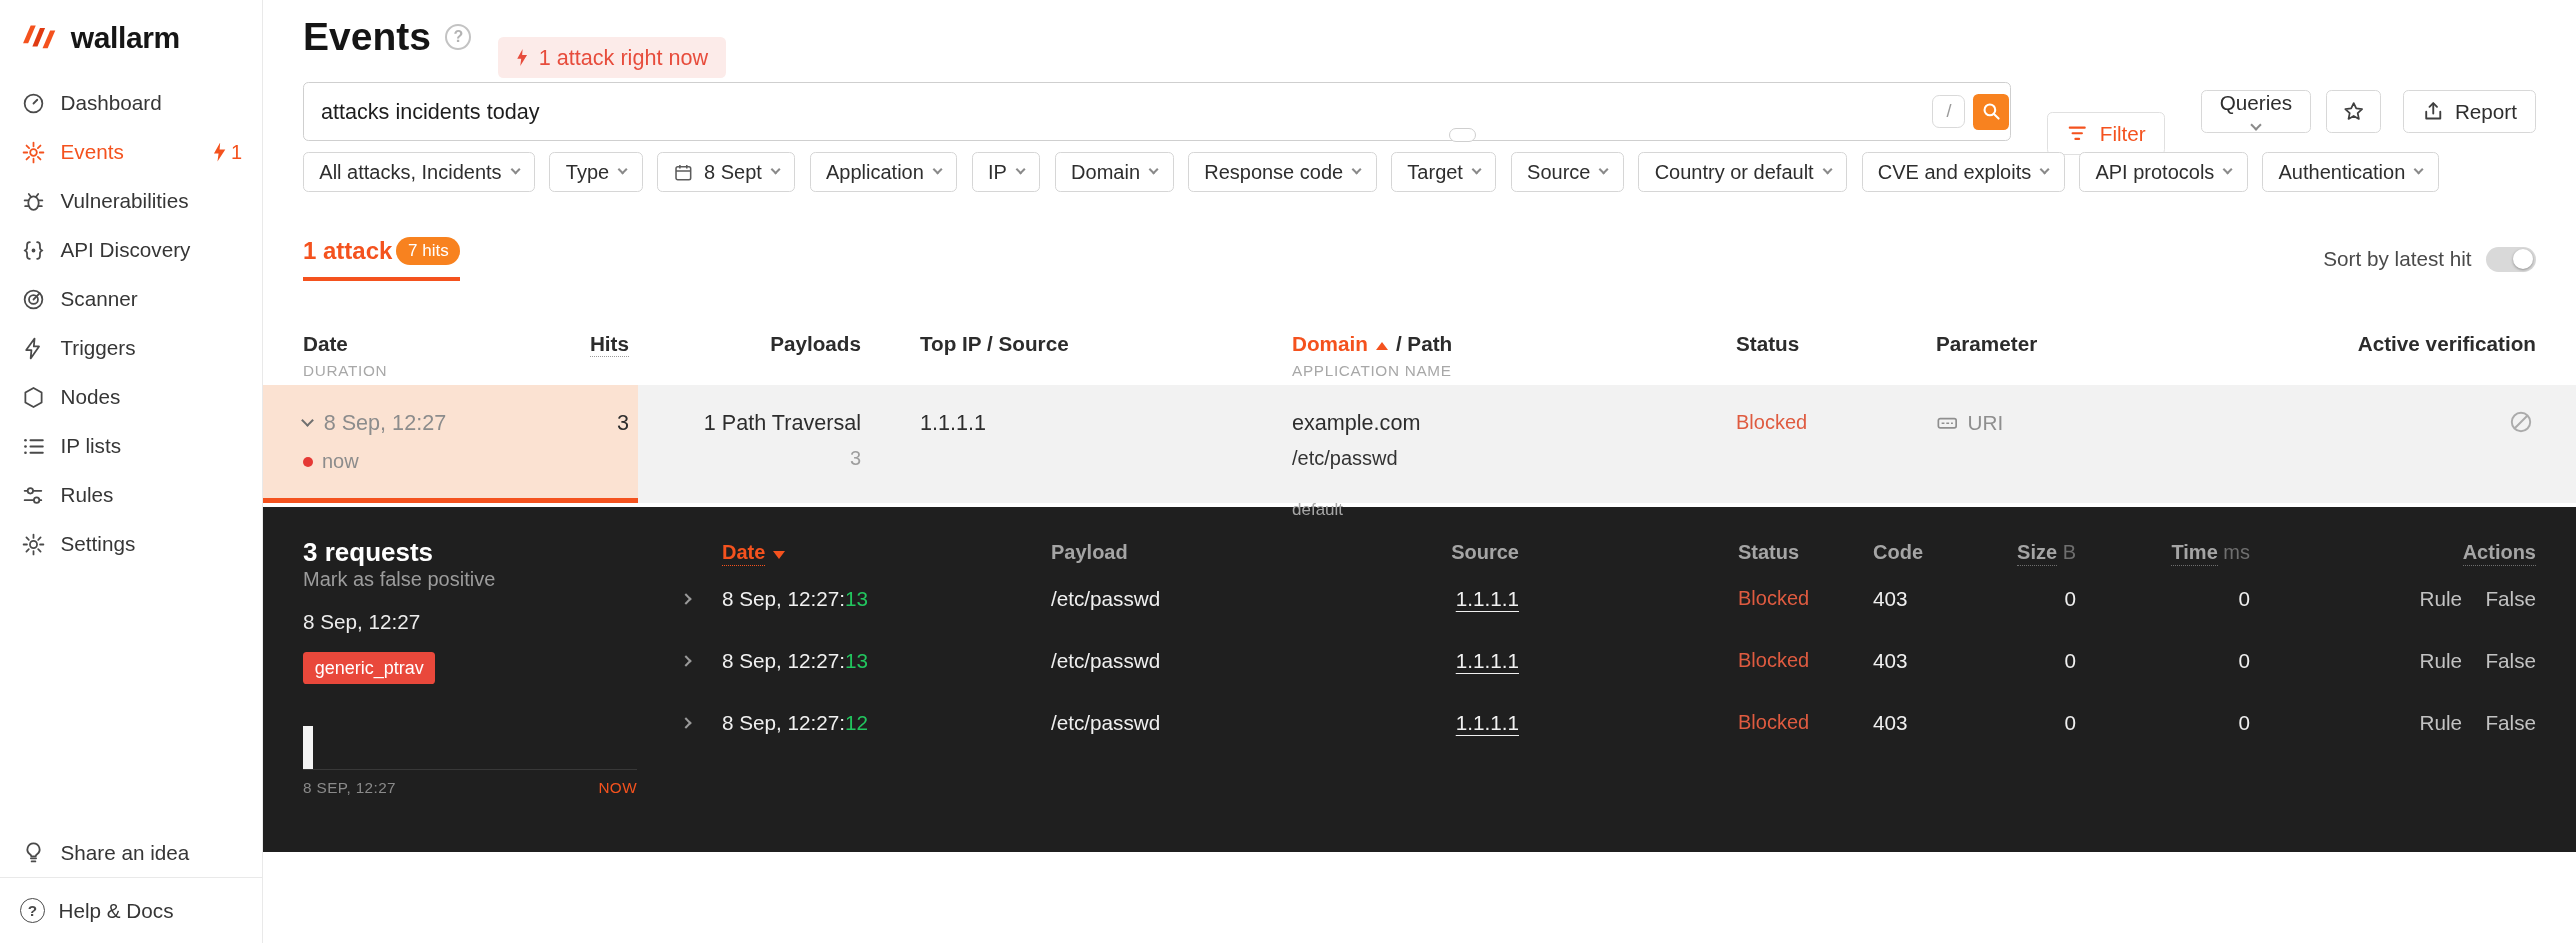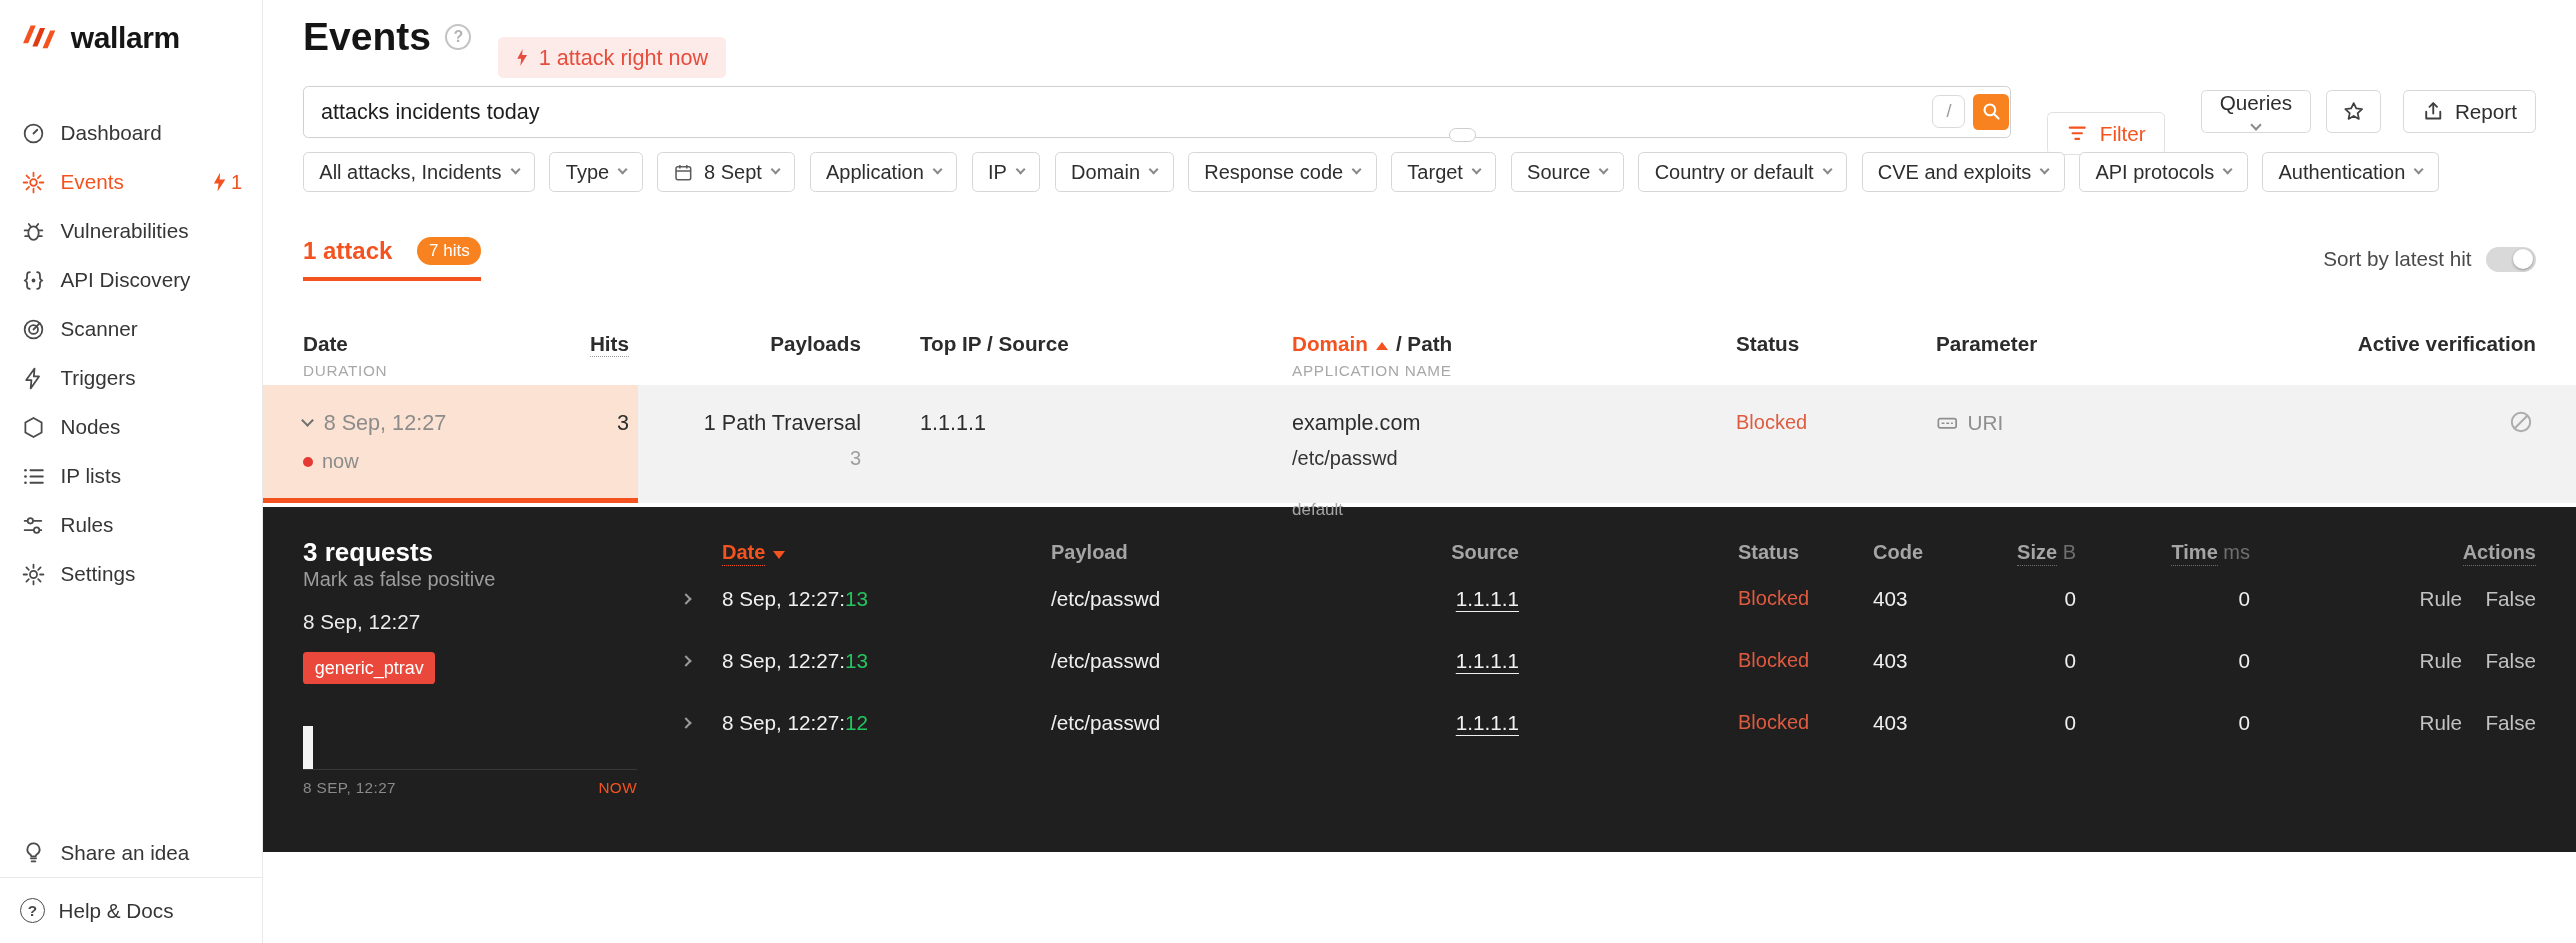--- a/index.html
+++ b/index.html
@@ -8,21 +8,21 @@
     font-family:"Liberation Sans", sans-serif; color:#222; }
   :root{
     --accent:#f4521e; --amber:#f8821f; --blocked:#df5b40;
     --alert-bg:#fcebe9; --alert-text:#e74c3c;
     --selected-row:#fbe2d2; --row-bg:#f2f2f2; --panel-bg:#1f1f1f; --tag-bg:#e9483b;
   }
   .app{ display:flex; width:100%; height:100%; }
 
   
   .sidebar{ width:263px; min-width:263px; height:100%; background:#fff;
-    border-right:0.9px solid #e9e9e9; display:flex; flex-direction:column;gap:30px; }
+    border-right:0.9px solid #e9e9e9; display:flex; flex-direction:column; }
   .logo-row{ height:75px; display:flex; align-items:center; gap:10.8px; padding:0 0 0 20px; cursor:pointer; }
   .logo-text{ font-size:30px; font-weight:bold; color:#161616; letter-spacing:-0.4px; }
   .nav{ flex:1; padding-top:3.6px; }
   .nav-item{ height:49px; display:flex; align-items:center; gap:13.5px; padding:0 20px;
     font-size:20.7px; color:#363636; cursor:pointer; white-space:nowrap; }
   .nav-item .nicon{ width:27px; height:27px; display:flex; align-items:center; justify-content:center; color:#4a4a4a; flex:none; }
   .nav-item.active{ color:var(--accent); }
   .nav-item.active .nicon{ color:var(--accent); }
   .nav-badge{ margin-left:auto; display:flex; align-items:center; gap:4.5px; color:var(--accent); font-size:20px; }
   .bolt{ display:inline-block; width:13.5px; height:19px; background:currentColor;
@@ -38,21 +38,21 @@
   .page-header{ height:65px; display:flex; align-items:center; padding:9px 40px 0 40px; }
   h1{ font-size:39px; font-weight:bold; color:#151515; }
   .help-circle{ width:26px; height:26px; border:2.2px solid #c3c3c3; border-radius:50%;
     color:#b3b3b3; font-size:16px; font-weight:bold; display:flex; align-items:center; justify-content:center;
     margin-left:14.4px; cursor:pointer; }
   .live-badge{ margin-left:27px; height:41px; background:var(--alert-bg); color:var(--alert-text);
     border-radius:5.4px; display:flex; align-items:center; gap:10.8px; padding:0 18px; font-size:21.6px; cursor:pointer;margin-top:41px; }
   .live-badge .bolt{ width:11.7px; height:17px; }
 
   .search-row{ margin:25px 40px 0 40px; height:43px; display:flex; align-items:center; }
-  .search-box{ width:1758px; height:52px; border:0.9px solid #cfcfcf; border-radius:5.4px;
+  .search-box{ width:1758px; height:59px; border:0.9px solid #cfcfcf; border-radius:5.4px;
     display:flex; align-items:center; padding:0 1px 0 0; background:#fff; }
   .search-box input{ flex:1; border:none; outline:none; font-size:21.6px; color:#1d1d1d;
     padding:0 14.4px 0 17px; font-family:"Liberation Sans",sans-serif; background:transparent; }
   .key-hint{ width:33px; height:33px; border:1.3px solid #d9d9d9; border-radius:7.2px; color:#9a9a9a;
     font-size:18px; display:flex; align-items:center; justify-content:center; margin-right:8px; }
   .search-btn{ width:36px; height:36px; border:none; border-radius:5.4px; background:var(--amber);
     display:flex; align-items:center; justify-content:center; cursor:pointer; }
   .ghost-btn{ height:43px; background:#fff; border:0.9px solid #d8d8d8; border-radius:5.4px;
     display:flex; align-items:center; gap:10.8px; padding:0 18px; font-size:20.7px; color:#2e2e2e;
     cursor:pointer; font-family:"Liberation Sans",sans-serif; white-space:nowrap; }
@@ -65,21 +65,21 @@
   .collapse-handle{ position:absolute; left:1186px; top:128px; width:27px; height:13.5px;
     border:1.3px solid #cfcfcf; border-radius:7.2px; background:#fff; cursor:pointer; }
 
   .chips-row{ margin:19px 40px 0 40px; display:flex; gap:14.4px; }
   .chip{ height:40px; border:0.9px solid #d6d6d6; border-radius:5.4px; background:#fff;
     display:flex; align-items:center; gap:10px; padding:0 15.3px; font-size:20px; color:#2e2e2e;
     cursor:pointer; white-space:nowrap; font-family:"Liberation Sans",sans-serif; }
   .chip .chev{ width:7.2px; height:7.2px; }
 
   .results-row{ margin:45px 40px 0 40px; display:flex; align-items:flex-end; justify-content:space-between; }
-  .tab{ display:inline-flex; align-items:center; gap:25px; padding-bottom:11.7px;
+  .tab{ display:inline-flex; align-items:center; gap:4px; padding-bottom:11.7px;
     border-bottom:4.5px solid var(--accent); cursor:pointer; }
   .tab-label{ font-size:24px; font-weight:bold; color:var(--accent); }
   .hits-pill{ background:var(--amber); color:#fff; font-size:17px; padding:3.6px 11.7px; border-radius:897px; }
   .sort-ctl{ display:flex; align-items:center; gap:14.4px; margin-bottom:9px; }
   .sort-label{ font-size:20.7px; color:#4a4a4a; }
   .toggle{ width:50px; height:25px; border-radius:12.6px; background:#d9d9d9; position:relative; cursor:pointer; }
   .toggle::after{ content:""; position:absolute; right:2.7px; top:2.7px; width:20px; height:20px;
     border-radius:50%; background:#fff; box-shadow:0 0.9px 2.7px rgba(0,0,0,.35); }
 
   

